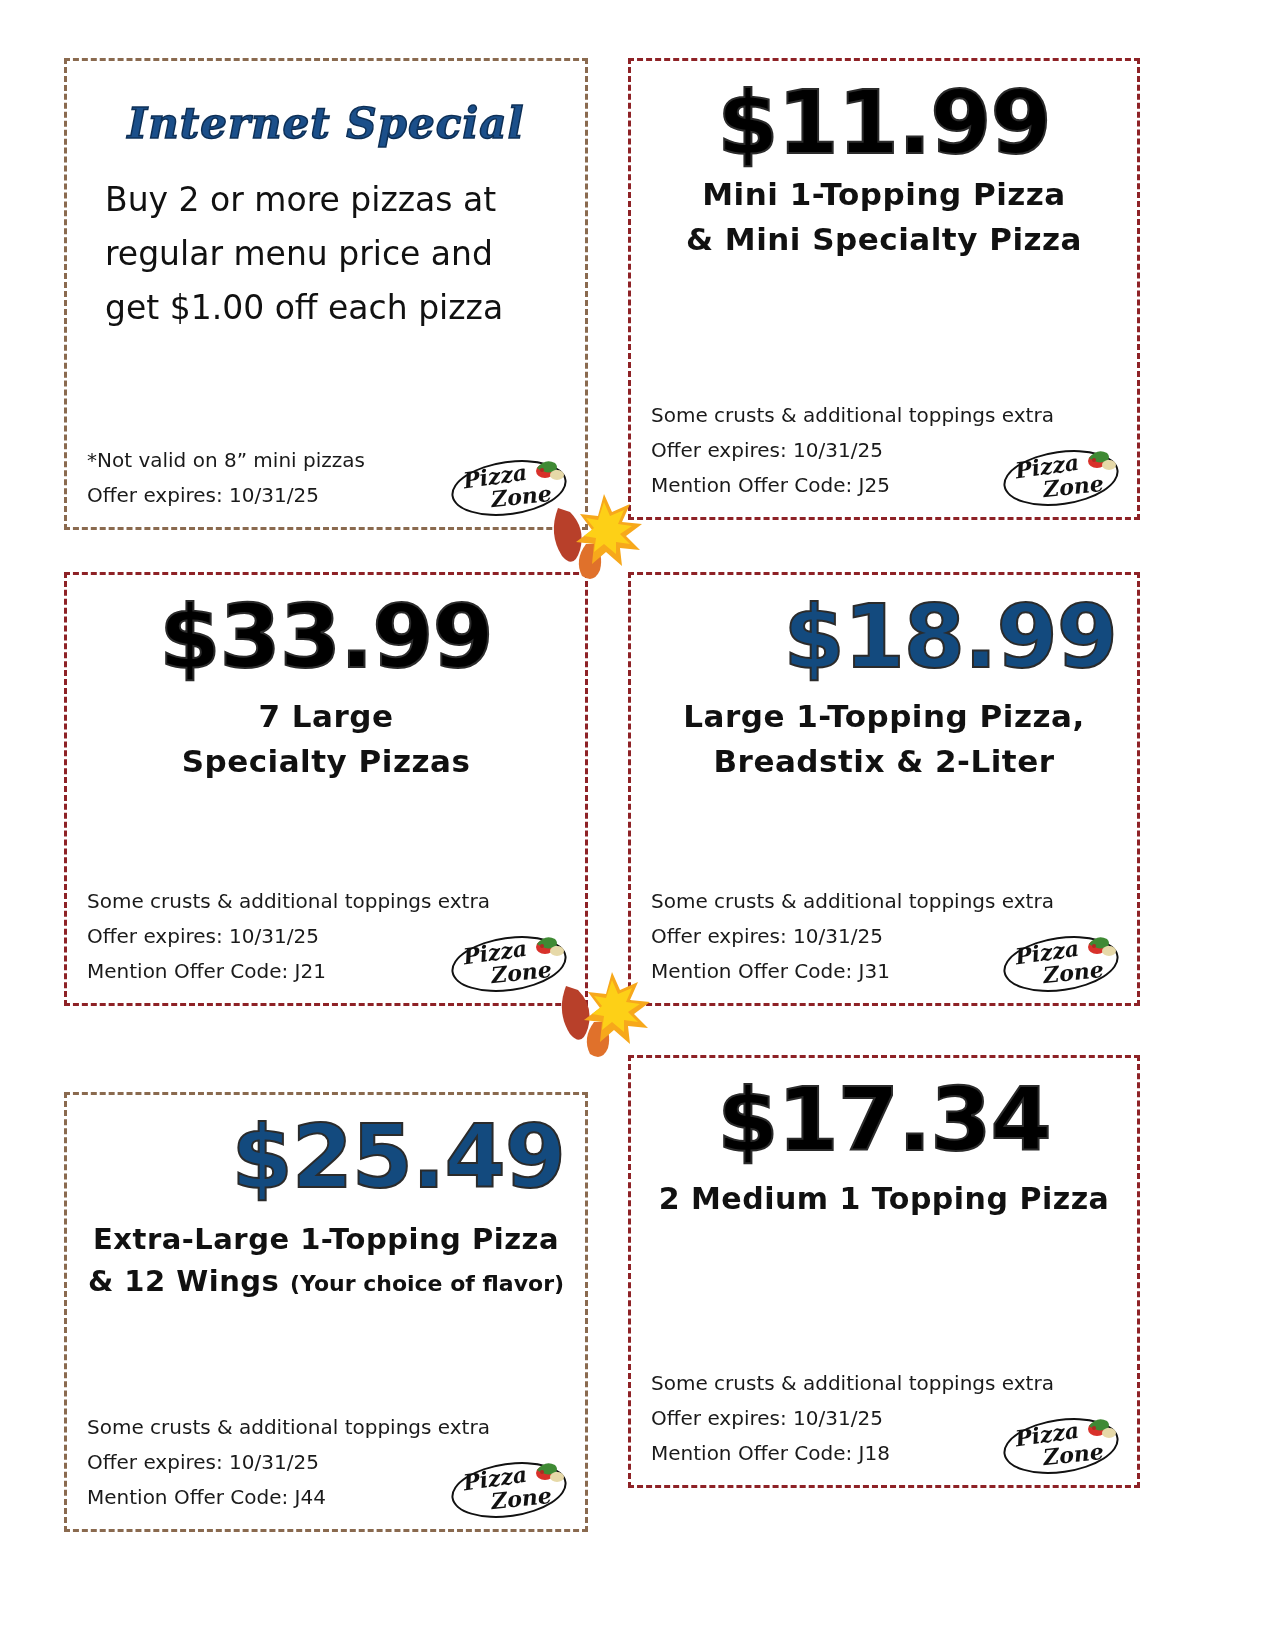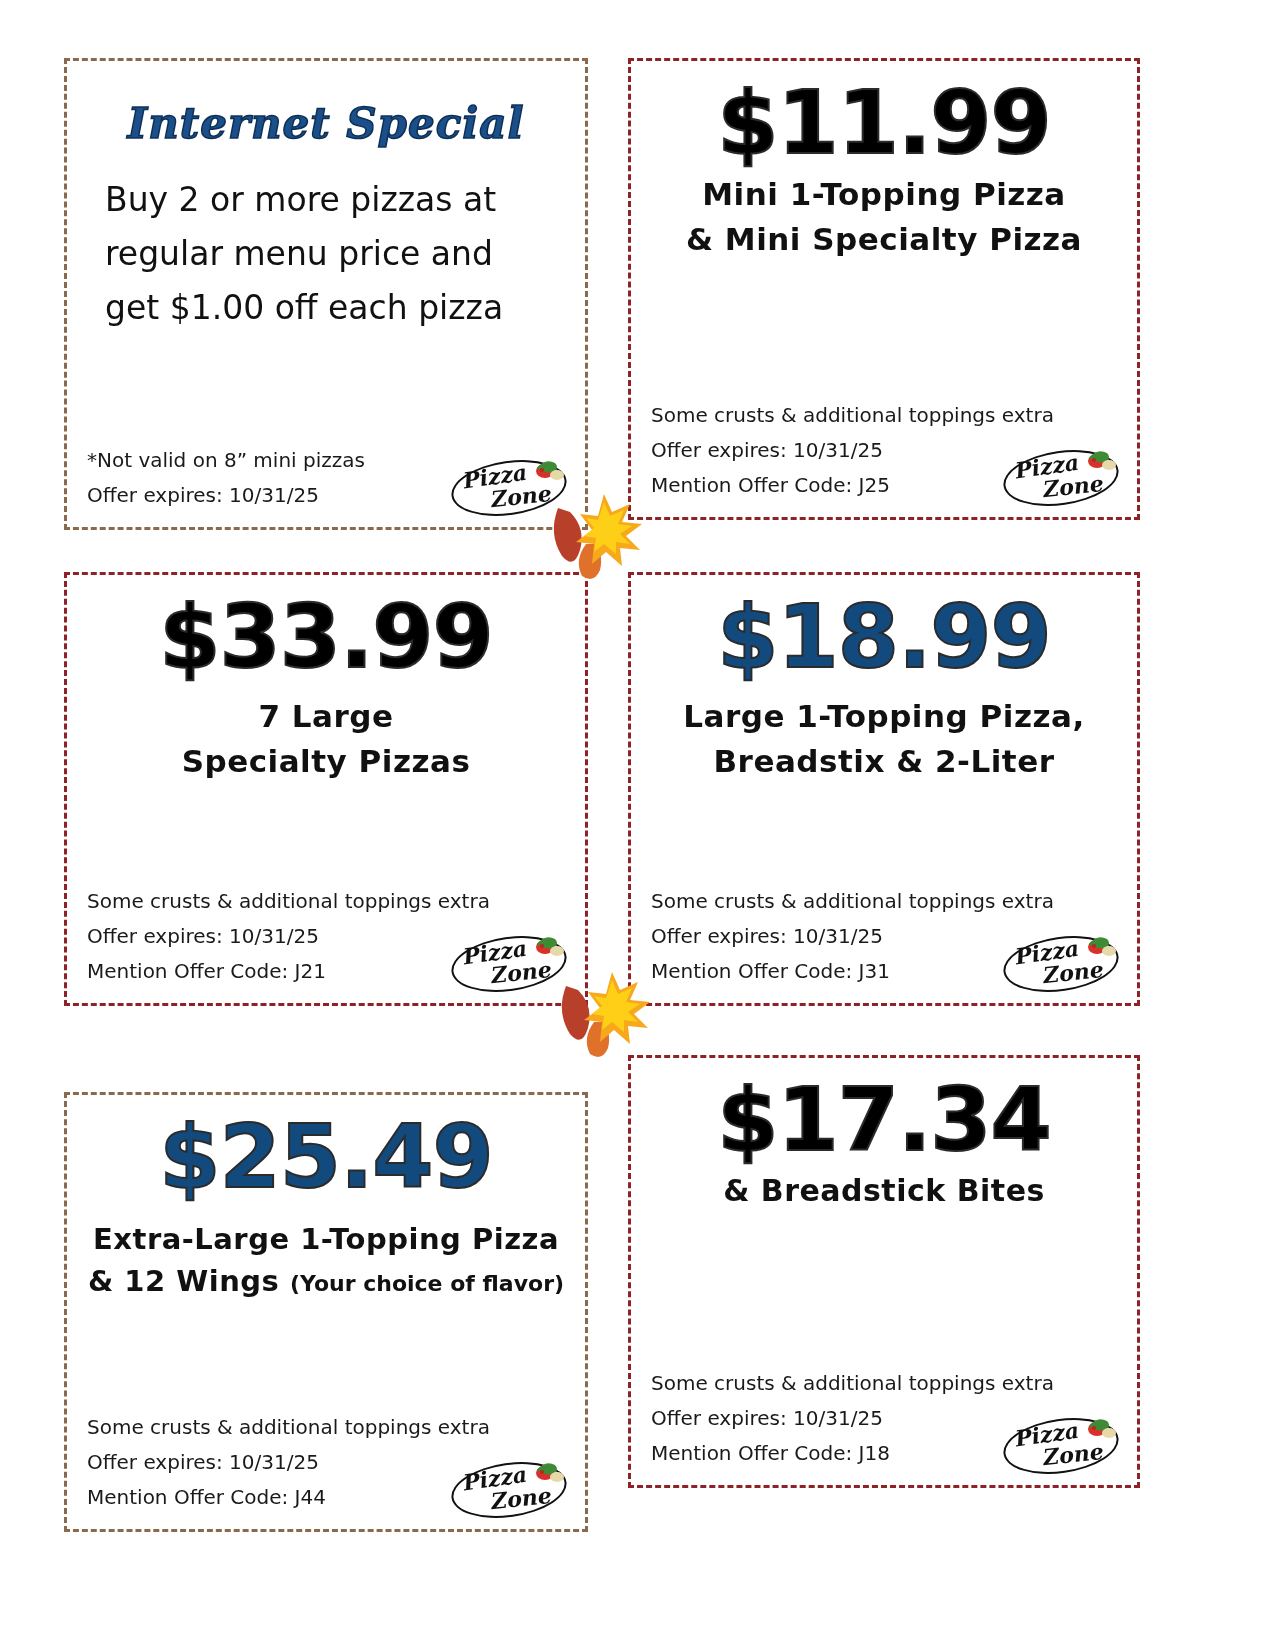--- a/index.html
+++ b/index.html
@@ -43,21 +43,21 @@
     font-family: "DejaVu Sans", sans-serif;
     font-weight: bold;
     font-size: 88px;
     line-height: 1.0;
     text-align: center;
     letter-spacing: -1px;
     margin: 4px 0 6px 0;
     -webkit-text-stroke: 2px #2b2b2b;
   }
   .price.brown { color: #000000; }
-  .price.blue  { color: #134a7e; }
+  .price.blue  { color: #134a7e; text-align: right; }
 
   .headline {
     font-family: "DejaVu Sans", sans-serif;
     font-weight: bold;
     font-size: 31px;
     line-height: 1.38;
     text-align: center;
     color: #111111;
     margin: 2px 0 0 0;
     letter-spacing: 0.5px;
@@ -270,21 +270,21 @@
         <ellipse cx="12" cy="16" rx="9" ry="7" fill="#d8312a"></ellipse>
         <path d="M4 13 Q12 3 22 8 Q26 12 22 16 Q14 20 4 13 Z" fill="#3f8a34"></path>
         <ellipse cx="24" cy="20" rx="7" ry="5" fill="#e6d9a8"></ellipse>
         <circle cx="9" cy="15" r="2" fill="#b02a22"></circle>
       </svg>
     </div>
   </div>
 
   <div class="coupon maroon c6">
     <div class="price brown">$17.34</div>
-    <div class="headline" style="font-size:30px;">&amp; Breadstick Bites</div>
+    <div class="headline" style="margin-top:14px; font-size:30px;">2 Medium 1 Topping Pizza</div>
     <div class="fine">
       <div class="line">Some crusts &amp; additional toppings extra</div>
       <div class="line">Offer expires: 10/31/25</div>
       <div class="line">Mention Offer Code:  J18</div>
     </div>
     <div class="logo">
       <div class="ellipse"></div>
       <div class="word1">Pizza</div>
       <div class="word2">Zone</div>
       <svg class="veg" viewBox="0 0 34 30">

